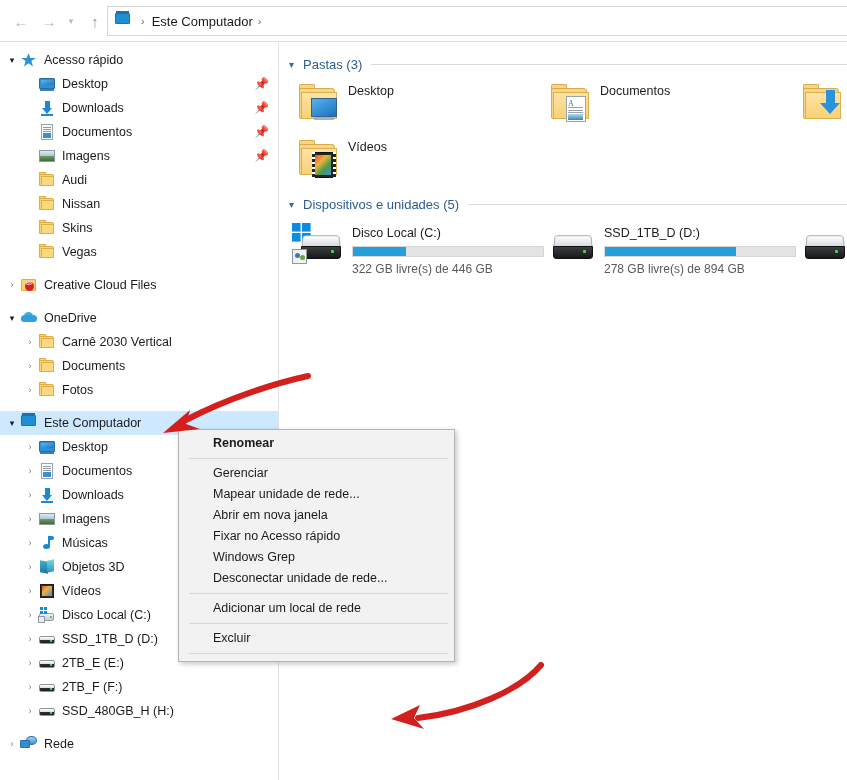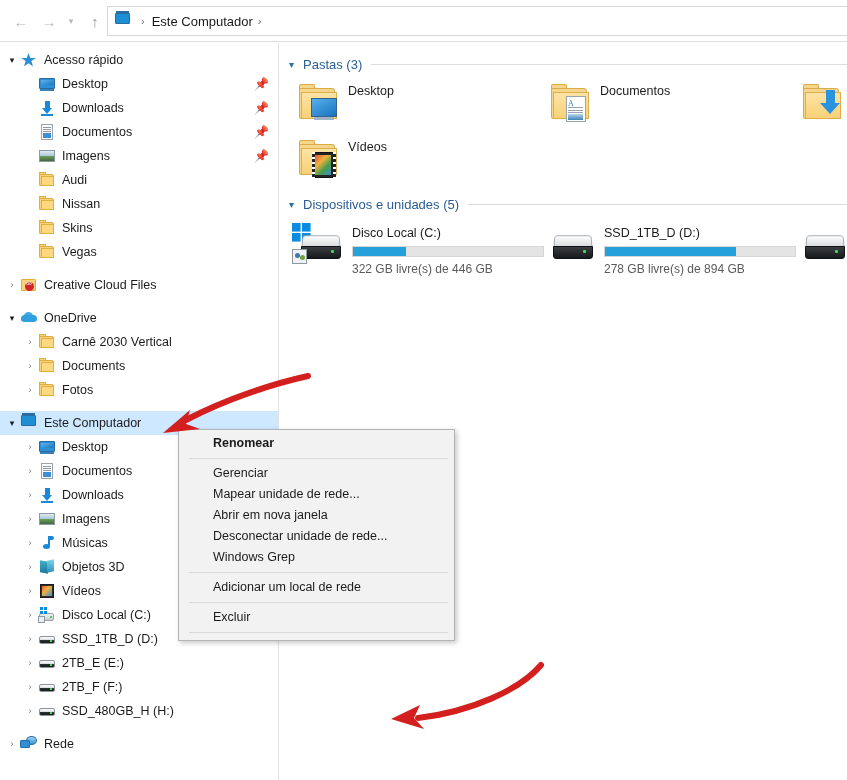--- a/index.html
+++ b/index.html
@@ -852,22 +852,23 @@
       </div>
     </div>
   </div>
 
   <div class="ctxmenu">
     <div class="ctx-item default">Renomear</div>
     <div class="ctx-sep"></div>
     <div class="ctx-item">Gerenciar</div>
     <div class="ctx-item">Mapear unidade de rede...</div>
     <div class="ctx-item">Abrir em nova janela</div>
+    <div class="ctx-item">Fixar no Acesso rápido</div>
+    <div class="ctx-item">Windows Grep</div>
     <div class="ctx-item">Desconectar unidade de rede...</div>
-    <div class="ctx-item">Windows Grep</div>
     <div class="ctx-sep"></div>
     <div class="ctx-item">Adicionar um local de rede</div>
     <div class="ctx-sep"></div>
     <div class="ctx-item">Excluir</div>
     <div class="ctx-sep"></div>
   </div>
 
   <svg class="annot" viewBox="0 0 847 780">
     <g>
       <path d="M308,376 C276,383 228,398 186,420" stroke="#d41f1f" stroke-width="6" fill="none" stroke-linecap="round"></path>

